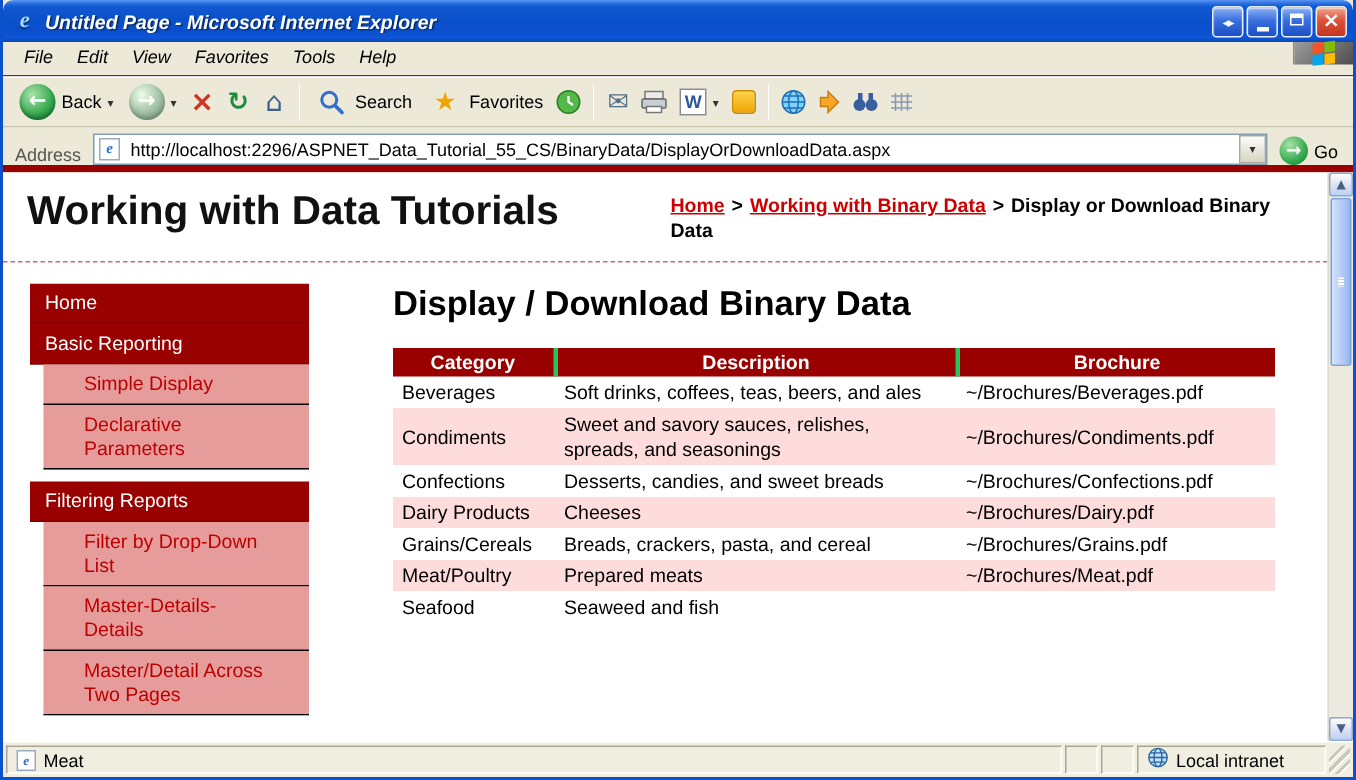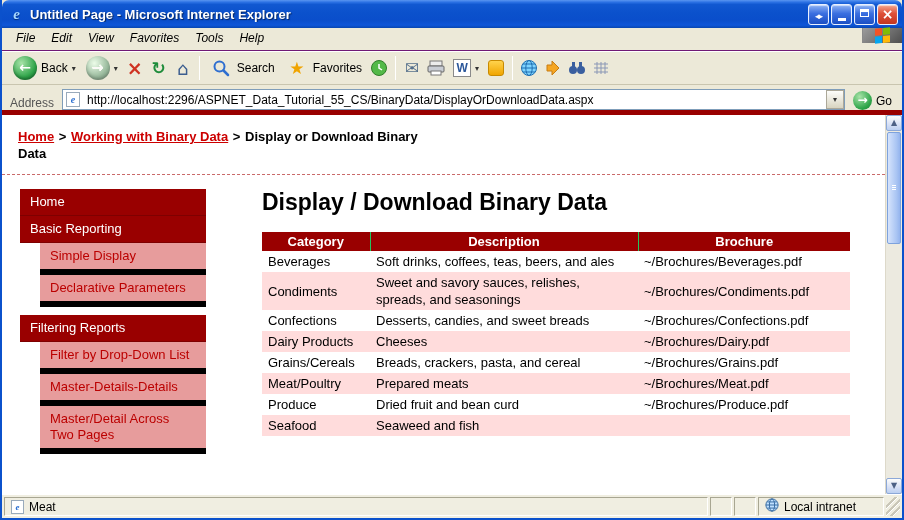--- a/index.html
+++ b/index.html
@@ -13,21 +13,21 @@
     font-family:"Liberation Sans",sans-serif;
   }
 
   
   .titlebar{
     flex:0 0 28px;display:flex;align-items:center;padding:0 4px 0 6px;color:#fff;
     border-radius:7px 7px 0 0;
     background:linear-gradient(180deg,#5a96f0 0%,#2b71e4 8%,#1158d1 16%,#0b51cc 45%,#0a4ecb 72%,#0e56d8 90%,#0846b0 100%);
   }
   .ie-logo{width:17px;height:17px;margin-right:5px;font:italic bold 15px/17px "Liberation Serif",serif;color:#a8d8ff;text-align:center;text-shadow:0 1px 1px rgba(0,0,0,.4);}
-  .title-text{flex:1;font-size:13px;font-weight:bold;white-space:nowrap;overflow:hidden;text-shadow:1px 1px 1px rgba(0,0,0,.55);}
+  .title-text{flex:1;font-size:13px;font-weight:bold;white-space:nowrap;overflow:hidden;text-shadow:1px 1px 1px rgba(0,0,0,.55);font-style:italic;}
   .tb-btn{
     width:21px;height:21px;margin-left:2px;border:1px solid #e8f0ff;border-radius:3px;color:#fff;
     background:linear-gradient(180deg,#8fb3f4,#3a6fe0 45%,#1b4fc4);
     text-align:center;position:relative;box-shadow:inset 0 1px 1px rgba(255,255,255,.6);
   }
   .tb-btn.close{background:linear-gradient(180deg,#f3a78f,#de5038 45%,#c23620);}
   .glyph-arr{font-size:9px;letter-spacing:-1px;line-height:19px;}
   .glyph-close{font-size:14px;font-weight:bold;line-height:19px;}
   .glyph-min{display:block;width:8px;height:0;border-bottom:3px solid #fff;margin:13px auto 0;}
   .glyph-max{display:block;width:9px;height:8px;border:1px solid #fff;border-top:3px solid #fff;margin:4px auto 0;}
@@ -80,27 +80,27 @@
   .site-header{display:flex;justify-content:space-between;align-items:flex-start;padding:10px 16px 12px 16px;border-bottom:1px dashed #c96a6a;}
   .site-title{margin:0;font-size:27px;font-weight:bold;color:#111;white-space:nowrap;}
   .breadcrumb{width:422px;font-size:13px;font-weight:bold;line-height:17px;padding-top:3px;color:#000;}
   .bc-link{color:var(--link-red,#cc0000);text-decoration:underline;}
   .bc-sep{color:#000;margin:0 1px;}
   .bc-current{color:#000;}
 
   .page-body{display:flex;align-items:flex-start;padding:14px 0 0 18px;}
   .sidebar{flex:0 0 186px;max-height:296px;overflow:hidden;font-size:13px;line-height:16px;}
   .nav-cat{background:var(--maroon,#990000);color:#fff;padding:5px 10px;border-bottom:1px solid #7e0000;cursor:default;}
-  .nav-sub{margin-left:20px;background:var(--nav-pink,#e79c9c);color:var(--nav-red-text,#bb0000);padding:5px 10px;border-bottom:6px solid #000000;cursor:default;}
+  .nav-sub{margin-left:9px;background:var(--nav-pink,#e79c9c);color:var(--nav-red-text,#bb0000);padding:5px 27px;border-bottom:1px solid #000000;cursor:default;}
   .nav-sub + .nav-cat{margin-top:8px;}
 
   .main{flex:1;padding:0 16px 0 56px;}
   .main-title{margin:0 0 16px 0;font-size:23px;font-weight:bold;color:#000;}
   table.data{border-collapse:collapse;table-layout:fixed;width:588px;font-size:13px;color:#000;}
-  table.data th{background:var(--maroon,#990000);color:#fff;font-weight:bold;text-align:center;padding:2px 4px;border-right:1px solid #22c55e;}
+  table.data th{background:var(--maroon,#990000);color:#fff;font-weight:bold;text-align:center;padding:2px 4px;border-right:3px solid #22c55e;}
   table.data th:last-child{border-right:none;}
   table.data td{padding:2px 6px;line-height:17px;vertical-align:middle;overflow:hidden;}
   table.data tbody tr:nth-child(even){background:var(--row-pink,#ffdcdc);}
 
   
   .scrollbar{flex:0 0 17px;display:flex;flex-direction:column;background:#eceae0;border-left:1px solid #ddd9ca;}
   .sb-btn{flex:0 0 16px;background:linear-gradient(180deg,#fdfdfb,#d7e0f5 60%,#bcd0f2);border:1px solid #8ca8d8;border-radius:2px;color:#4d6185;font-size:8px;text-align:center;line-height:14px;}
   .sb-thumb{flex:0 0 112px;margin:1px;background:linear-gradient(90deg,#d5e3fc,#aac5f3 70%,#94b4ee);border:1px solid #7da2dd;border-radius:2px;position:relative;}
   .sb-thumb::after{content:"";position:absolute;left:4px;right:4px;top:50%;height:6px;margin-top:-3px;
     background:repeating-linear-gradient(180deg,#fff 0 1px,transparent 1px 2px);}
@@ -244,20 +244,21 @@
       <span class="go-label">Go</span>
     </div>
   </div>
 
   <div class="top-stripe"></div>
 
   <div class="content-area">
     <div class="page">
 
       <div class="site-header">
+        <h1 class="site-title">Working with Data Tutorials</h1>
         <div class="breadcrumb"><a class="bc-link" href="#">Home</a><span class="bc-sep"> &gt; </span><a class="bc-link" href="#">Working with Binary Data</a><span class="bc-sep"> &gt; </span><span class="bc-current">Display or Download Binary Data</span></div>
       </div>
 
       <div class="page-body">
         <div class="sidebar">
             <div class="nav-cat">Home</div>
             <div class="nav-cat">Basic Reporting</div>
             <div class="nav-sub">Simple Display</div>
             <div class="nav-sub">Declarative Parameters</div>
             <div class="nav-cat">Filtering Reports</div>
@@ -305,25 +306,20 @@
                   <td>Grains/Cereals</td>
                   <td>Breads, crackers, pasta, and cereal</td>
                   <td>~/Brochures/Grains.pdf</td>
                 </tr>
                 <tr>
                   <td>Meat/Poultry</td>
                   <td>Prepared meats</td>
                   <td>~/Brochures/Meat.pdf</td>
                 </tr>
                 <tr>
-                  <td>Produce</td>
-                  <td>Dried fruit and bean curd</td>
-                  <td>~/Brochures/Produce.pdf</td>
-                </tr>
-                <tr>
                   <td>Seafood</td>
                   <td>Seaweed and fish</td>
                   <td></td>
                 </tr>
               </tbody>
           </table>
         </div>
       </div>
 
     </div>

